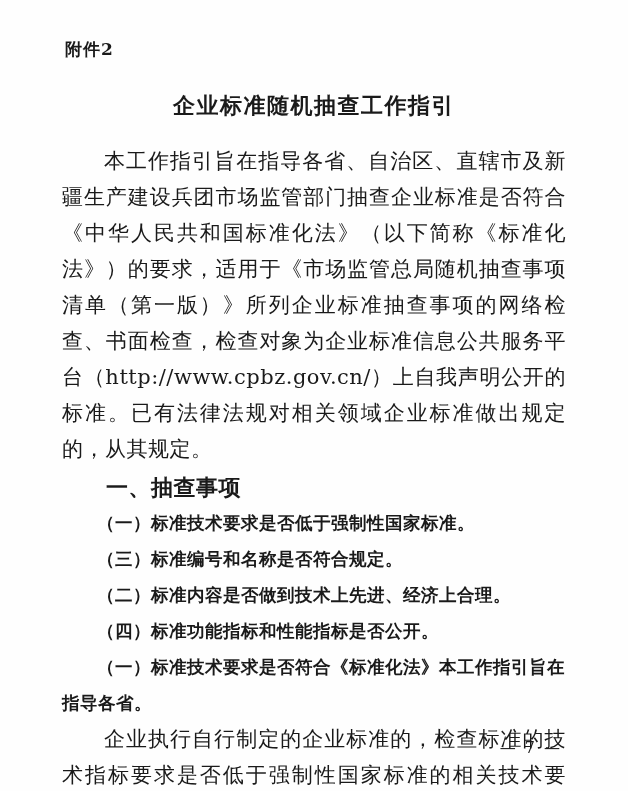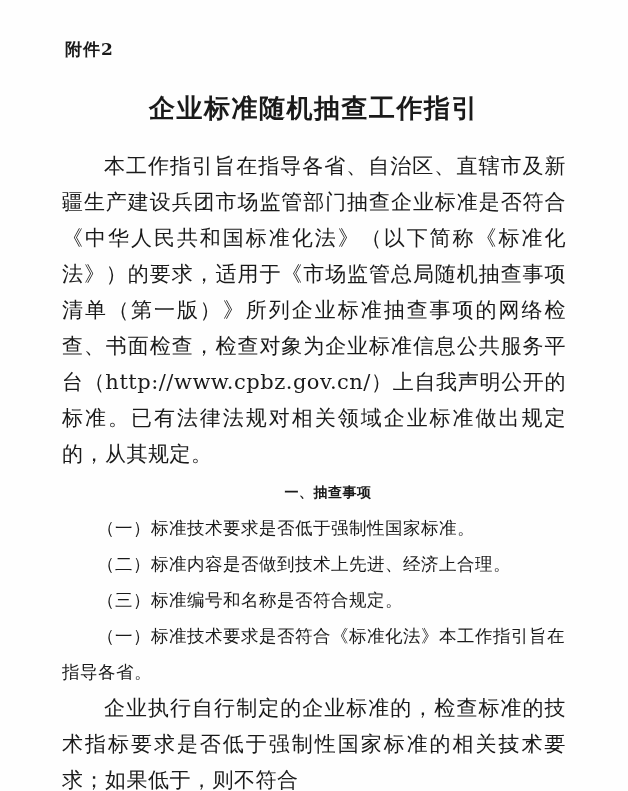--- a/index.html
+++ b/index.html
@@ -25,54 +25,54 @@
   }
   .attachment-label {
     font-size: 17px;
     font-weight: bold;
     letter-spacing: 1px;
     margin: 8px 0 0 3px;
     font-family: "DejaVu Serif", "Liberation Serif", serif;
   }
   .doc-title {
     text-align: center;
-    font-size: 26px;
+    font-size: 22px;
     font-weight: bold;
     letter-spacing: 1.5px;
     margin-top: 30px;
     margin-bottom: 6px;
     font-family: Liberation Serif, serif;
   }
   .body-block {
     margin-top: 22px;
   }
   p.para {
     font-size: 21px;
     line-height: 36px;
     text-align: justify;
     text-justify: inter-ideograph;
     margin: 0;
     text-indent: 2em;
     letter-spacing: 0.5px;
   }
   p.section-head {
-    font-size: 14px;
+    font-size: 22px;
     line-height: 36px;
     margin: 0;
     text-indent: 2em;
     font-weight: bold;
     letter-spacing: 0.5px;
-    text-align: center;
   }
   p.item {
     font-size: 17.5px;
     line-height: 36px;
     margin: 0;
     text-indent: 2em;
     letter-spacing: 0.5px;
+    font-weight: bold;
   }
   .page-number {
     position: absolute;
     bottom: 34px;
     right: 66px;
     font-size: 16px;
     letter-spacing: 2px;
   }
   .spacer-sm { height: 2px; }
 </style>
@@ -87,22 +87,23 @@
 
   <div class="body-block">
 
     <p class="para">本工作指引旨在指导各省、自治区、直辖市及新疆生产建设兵团市场监管部门抽查企业标准是否符合《中华人民共和国标准化法》（以下简称《标准化法》）的要求，适用于《市场监管总局随机抽查事项清单（第一版）》所列企业标准抽查事项的网络检查、书面检查，检查对象为企业标准信息公共服务平台（http://www.cpbz.gov.cn/）上自我声明公开的标准。已有法律法规对相关领域企业标准做出规定的，从其规定。</p>
 
     <div class="spacer-sm"></div>
 
     <p class="section-head">一、抽查事项</p>
 
     <p class="item">（一）标准技术要求是否低于强制性国家标准。</p>
+    <p class="item">（三）标准编号和名称是否符合规定。</p>
     <p class="item">（二）标准内容是否做到技术上先进、经济上合理。</p>
-    <p class="item">（三）标准编号和名称是否符合规定。</p>
+    <p class="item">（四）标准功能指标和性能指标是否公开。</p>
 
 
     <p class="item">（一）标准技术要求是否符合《标准化法》本工作指引旨在指导各省。</p>
     <p class="para">企业执行自行制定的企业标准的，检查标准的技术指标要求是否低于强制性国家标准的相关技术要求；如果低于，则不符合</p>
 
   </div>
 
   <div class="page-number">— 7 —</div>
 
 </div>

